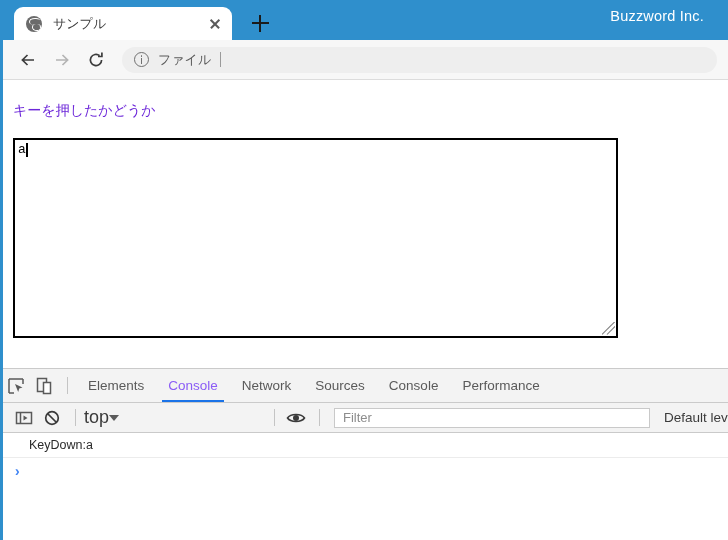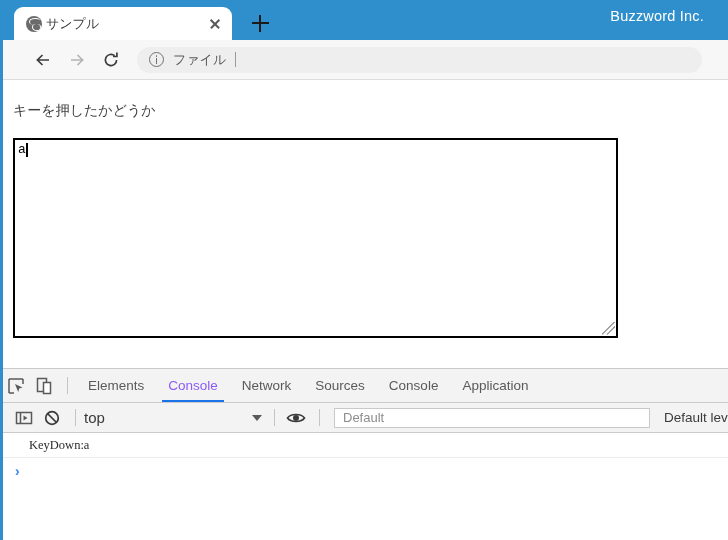--- a/index.html
+++ b/index.html
@@ -68,21 +68,21 @@
     content: "";
     position: absolute;
     left: 6px; top: 8px;
     width: 7px; height: 6px;
     border: 1.4px solid #ffffff;
     border-radius: 50% 50% 40% 60%;
     border-top: none;
   }
   .tab-title {
     flex: 1 1 auto;
-    margin-left: 4px;
+    margin-left: 11px;
     font-size: 13px;
     color: #3c3c3c;
     white-space: nowrap;
     overflow: hidden;
   }
   .tab-close {
     flex: 0 0 auto;
     width: 18px;
     height: 18px;
     position: relative;
@@ -122,21 +122,21 @@
     letter-spacing: .2px;
   }
 
   
   .toolbar {
     height: 40px;
     background: #f7f7f7;
     border-bottom: 1px solid #dcdcdc;
     display: flex;
     align-items: center;
-    padding: 0 24px;
+    padding: 0 9px;
     box-sizing: border-box;
   }
   .navbtn {
     width: 32px;
     height: 32px;
     position: relative;
     flex: 0 0 32px;
     margin-right: 2px;
   }
   .navbtn svg { position: absolute; left: 6px; top: 6px; }
@@ -192,21 +192,21 @@
   
   .page {
     height: 288px;
     background: #ffffff;
     box-sizing: border-box;
     padding: 22px 0 0 10px;
     position: relative;
   }
   .page-heading {
     font-size: 14px;
-    color: #404040;
+    color: #6d28d9;
     margin: 0 0 18px 0;
     font-weight: normal;
   }
   .textarea-box {
     position: relative;
     width: 605px;
     height: 200px;
     border: 2px solid #000000;
     box-sizing: border-box;
     background: #ffffff;
@@ -309,23 +309,23 @@
     align-items: center;
     padding-left: 8px;
     box-sizing: border-box;
     overflow: hidden;
   }
   .ctx-select {
     display: flex;
     align-items: center;
     width: 182px;
     flex: 0 0 182px;
-    font-size: 15px;
+    font-size: 18px;
     color: #3a3a3a;
-    justify-content: space-between;
+    justify-content: flex-start;
     padding-right: 4px;
     box-sizing: border-box;
   }
   .chevron-down {
     width: 0; height: 0;
     border-left: 5px solid transparent;
     border-right: 5px solid transparent;
     border-top: 6px solid #5a5a5a;
   }
   .filter-input {
@@ -351,21 +351,21 @@
   }
 
   .console-body { background: #ffffff; }
   .console-row {
     height: 25px;
     display: flex;
     align-items: center;
     border-bottom: 1px solid #ececec;
     padding-left: 26px;
     box-sizing: border-box;
-    font-family: Liberation Serif, serif;
+    font-family: Liberation Sans, sans-serif;
     font-size: 12.5px;
     color: #2b2b2b;
   }
   .console-prompt {
     height: 28px;
     display: flex;
     align-items: center;
     padding-left: 10px;
     box-sizing: border-box;
   }
@@ -438,21 +438,21 @@
           <rect x="6.5" y="5.5" width="9" height="13" fill="none" stroke="#5a5a5a" stroke-width="1.5"></rect>
           <rect x="12.5" y="9.5" width="7" height="11" fill="#ffffff" stroke="#5a5a5a" stroke-width="1.5"></rect>
         </svg>
       </div>
       <div class="dt-sep"></div>
       <div class="dt-tab">Elements</div>
       <div class="dt-tab active">Console</div>
       <div class="dt-tab">Network</div>
       <div class="dt-tab">Sources</div>
       <div class="dt-tab">Console</div>
-      <div class="dt-tab">Application</div>
+      <div class="dt-tab">Performance</div>
     </div>
 
     <div class="dt-toolbar">
       <div class="dt-iconbtn">
         <svg width="26" height="26" viewBox="0 0 26 26">
           <rect x="5.5" y="7.5" width="15" height="11" fill="none" stroke="#5a5a5a" stroke-width="1.5"></rect>
           <path d="M9.5 7.5 V18.5" stroke="#5a5a5a" stroke-width="1.5"></path>
           <path d="M12.5 10.5 L16.5 13 L12.5 15.5 Z" fill="#5a5a5a"></path>
         </svg>
       </div>
@@ -468,21 +468,21 @@
         <span class="chevron-down"></span>
       </div>
       <div class="dt-sep"></div>
       <div class="dt-iconbtn">
         <svg width="26" height="26" viewBox="0 0 26 26">
           <path d="M4.5 13 C7.5 8.4, 18.5 8.4, 21.5 13 C18.5 17.6, 7.5 17.6, 4.5 13 Z" fill="none" stroke="#3a3a3a" stroke-width="1.6"></path>
           <circle cx="13" cy="13" r="3" fill="#3a3a3a"></circle>
         </svg>
       </div>
       <div class="dt-sep"></div>
-      <div class="filter-input">Default</div>
+      <div class="filter-input">Filter</div>
       <div class="levels-label">Default levels</div>
     </div>
 
     <div class="console-body">
       <div class="console-row">KeyDown:a</div>
       <div class="console-prompt">
         <span class="prompt-arrow">›</span>
       </div>
     </div>
 

